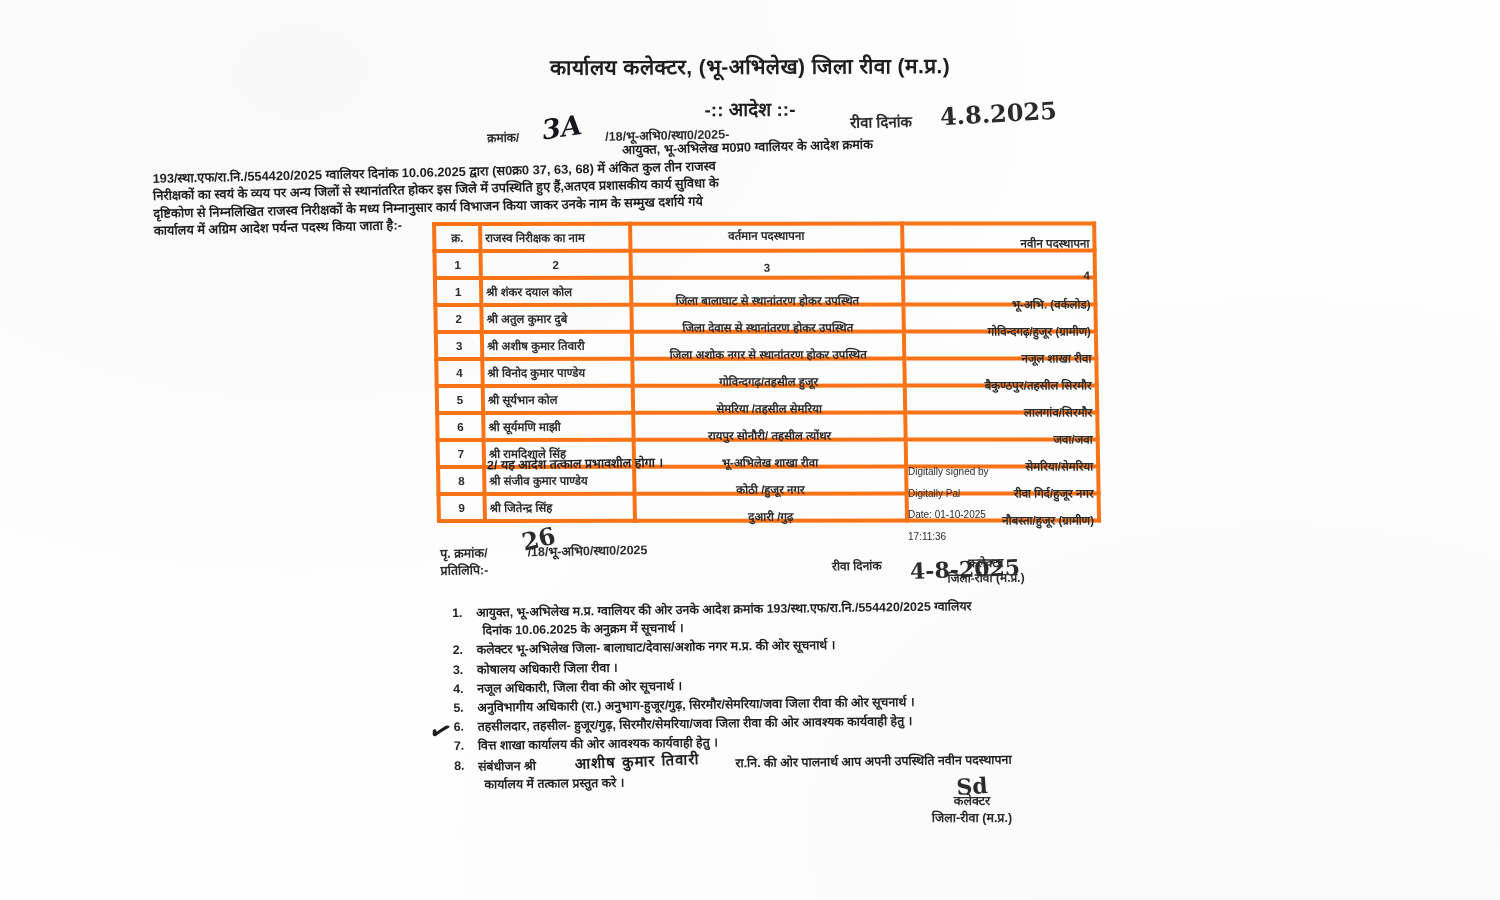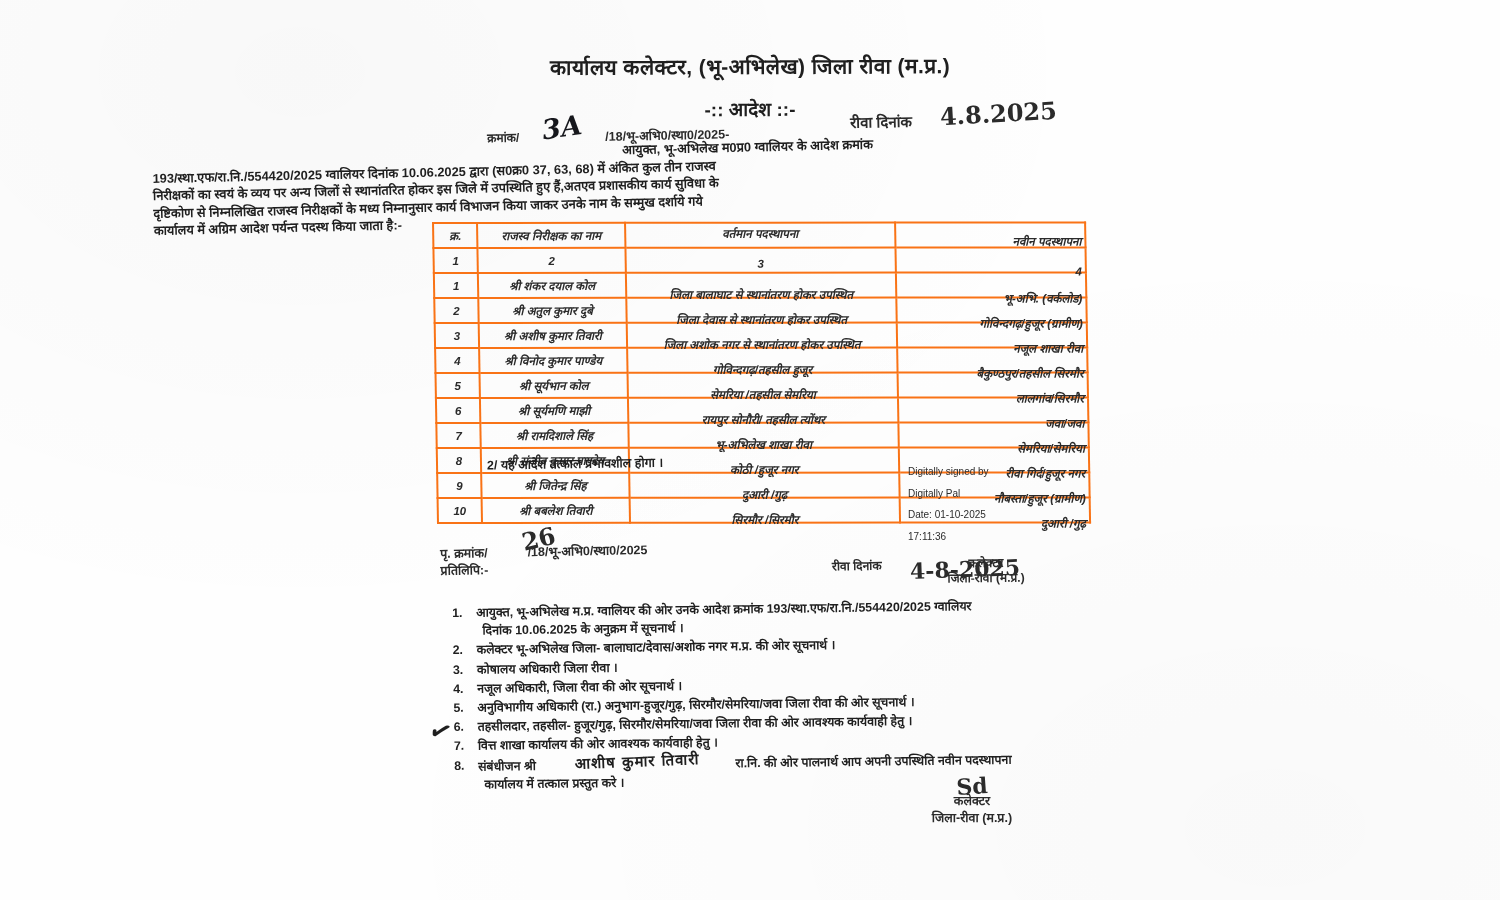--- a/index.html
+++ b/index.html
@@ -56,25 +56,25 @@
   
   #order-table-wrap{
     position:absolute;left:432px;top:222px;width:620px;height:240px;
     transform:rotate(-0.95deg) skewY(0.9deg);transform-origin:left top;
   }
   table.order-table{
     border-collapse:collapse;width:620px;table-layout:fixed;
     font-size:11.6px;font-weight:600;
   }
   table.order-table td,table.order-table th{
-    border:2px solid #f97316;padding:2px 3px;height:19px;
-    vertical-align:middle;line-height:14px;font-style:italic;
+    border:4px solid #f97316;padding:2px 3px;height:19px;
+    vertical-align:middle;line-height:14px;
   }
   .c-sr{width:36px;text-align:center;}
-  .c-name{width:140px;text-align:center;padding-left:6px;}
+  .c-name{width:140px;text-align:left;padding-left:6px;}
   .c-cur{width:262px;text-align:center;}
   .c-new{width:182px;text-align:right;}
   thead th{font-weight:700;height:24px;}
   .numrow td{font-weight:700;height:17px;}
 
   
   .c-cur span,.c-new span{display:inline-block;}
   .c-cur span{transform:translateY(9px);}
   .c-new span{transform:translateY(13px);}
   thead .c-cur span{transform:translateY(-2px);}
@@ -219,26 +219,20 @@
           <td class="c-name"><span>श्री संजीव कुमार पाण्डेय</span></td>
           <td class="c-cur"><span>कोठी /हुजूर नगर</span></td>
           <td class="c-new"><span>रीवा गिर्द/हुजूर नगर</span></td>
         </tr>
       <tr>
           <td class="c-sr"><span>9</span></td>
           <td class="c-name"><span>श्री जितेन्द्र सिंह</span></td>
           <td class="c-cur"><span>दुआरी /गुढ़</span></td>
           <td class="c-new"><span>नौबस्ता/हुजूर (ग्रामीण)</span></td>
         </tr>
-      <tr>
-          <td class="c-sr"><span>10</span></td>
-          <td class="c-name"><span>श्री बबलेश तिवारी</span></td>
-          <td class="c-cur"><span>सिरमौर /सिरमौर</span></td>
-          <td class="c-new"><span>दुआरी /गुढ़</span></td>
-        </tr>
     </tbody>
   </table>
 </div>
 
 <div id="clause-two" class="ink">2/ यह आदेश तत्काल प्रभावशील होगा ।</div>
 
 <div id="digital-sign">
   <div>Digitally signed by</div>
   <div>Digitally Pal</div>
   <div>Date: 01-10-2025</div>

